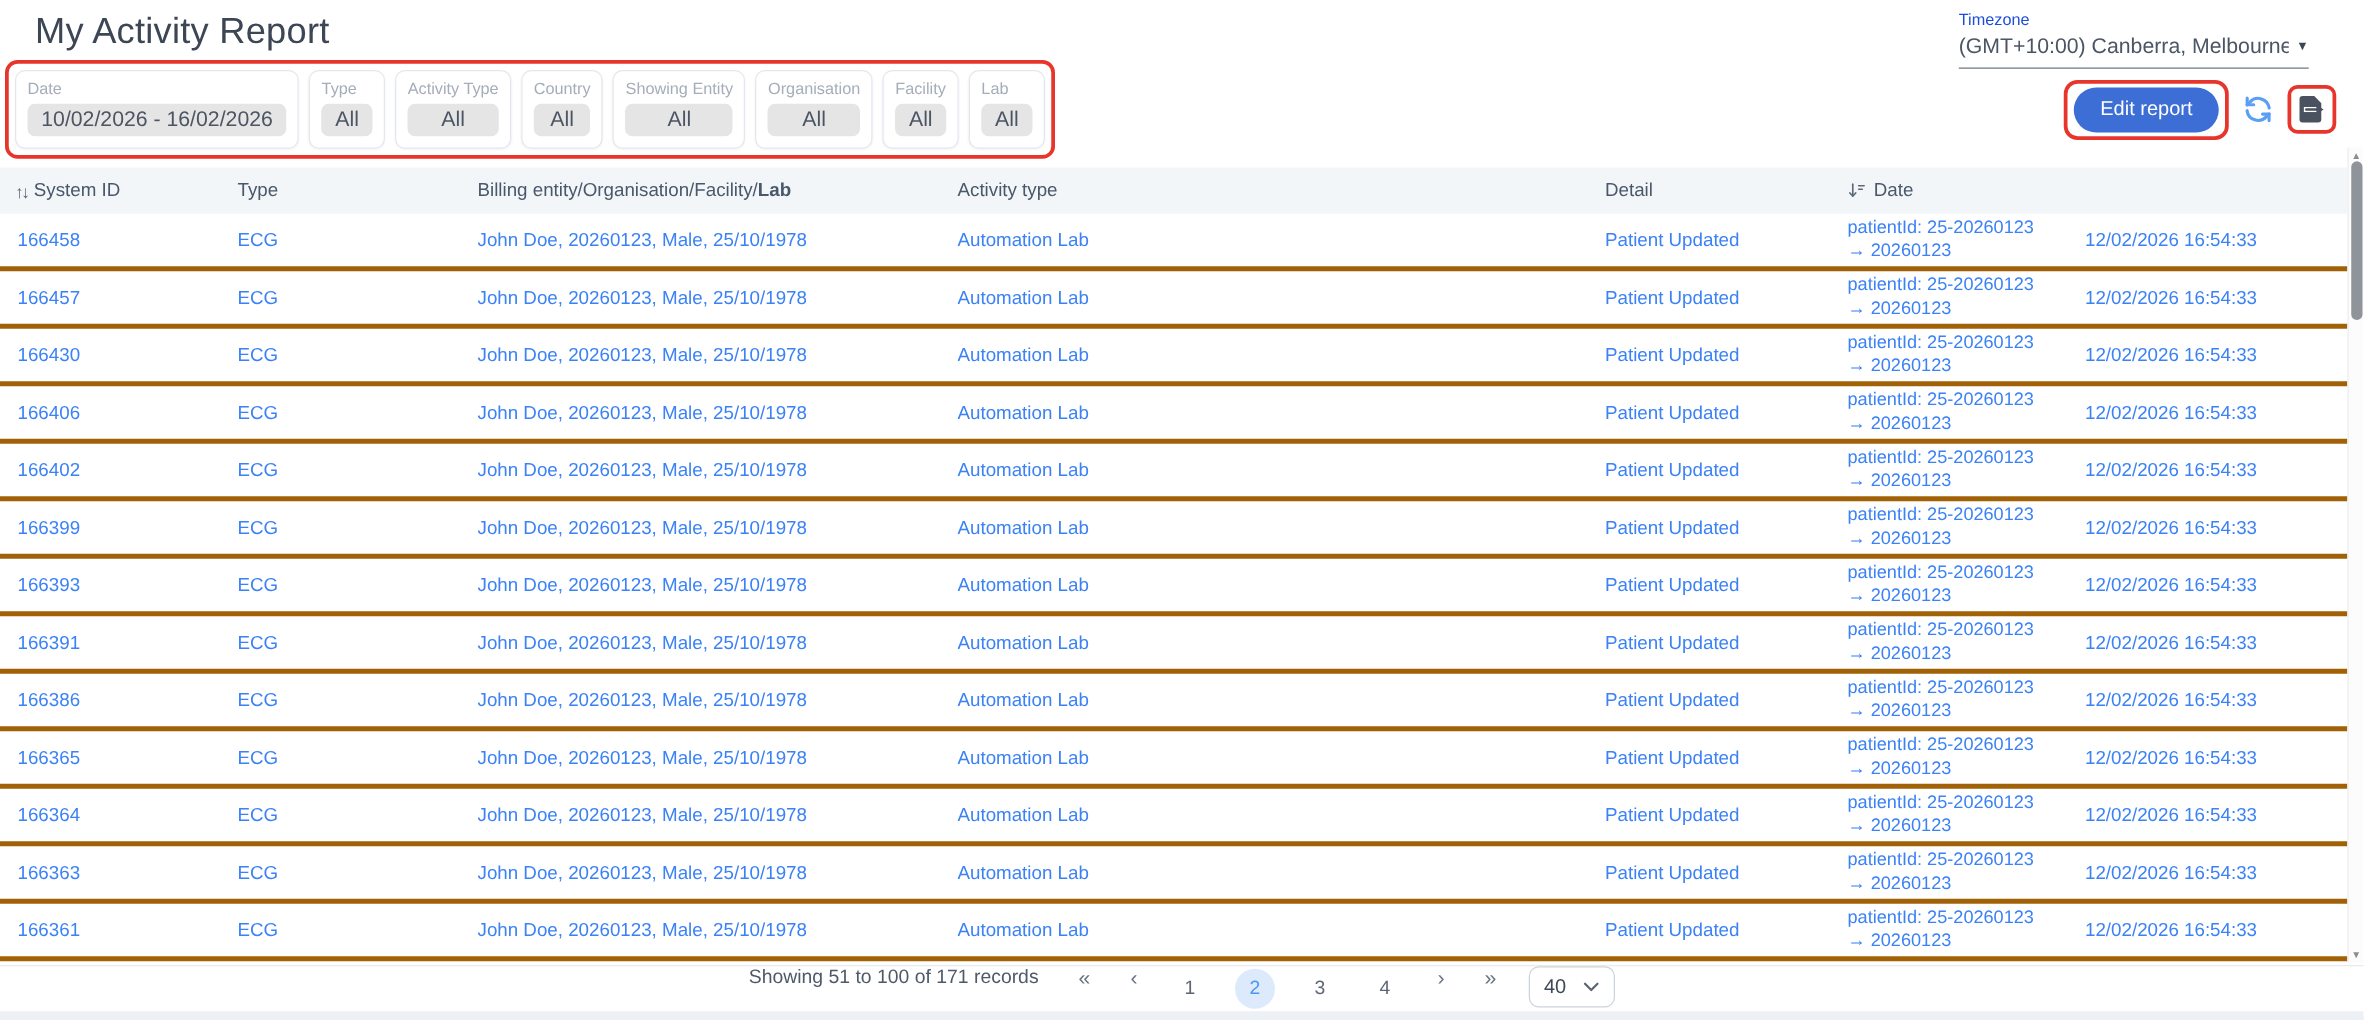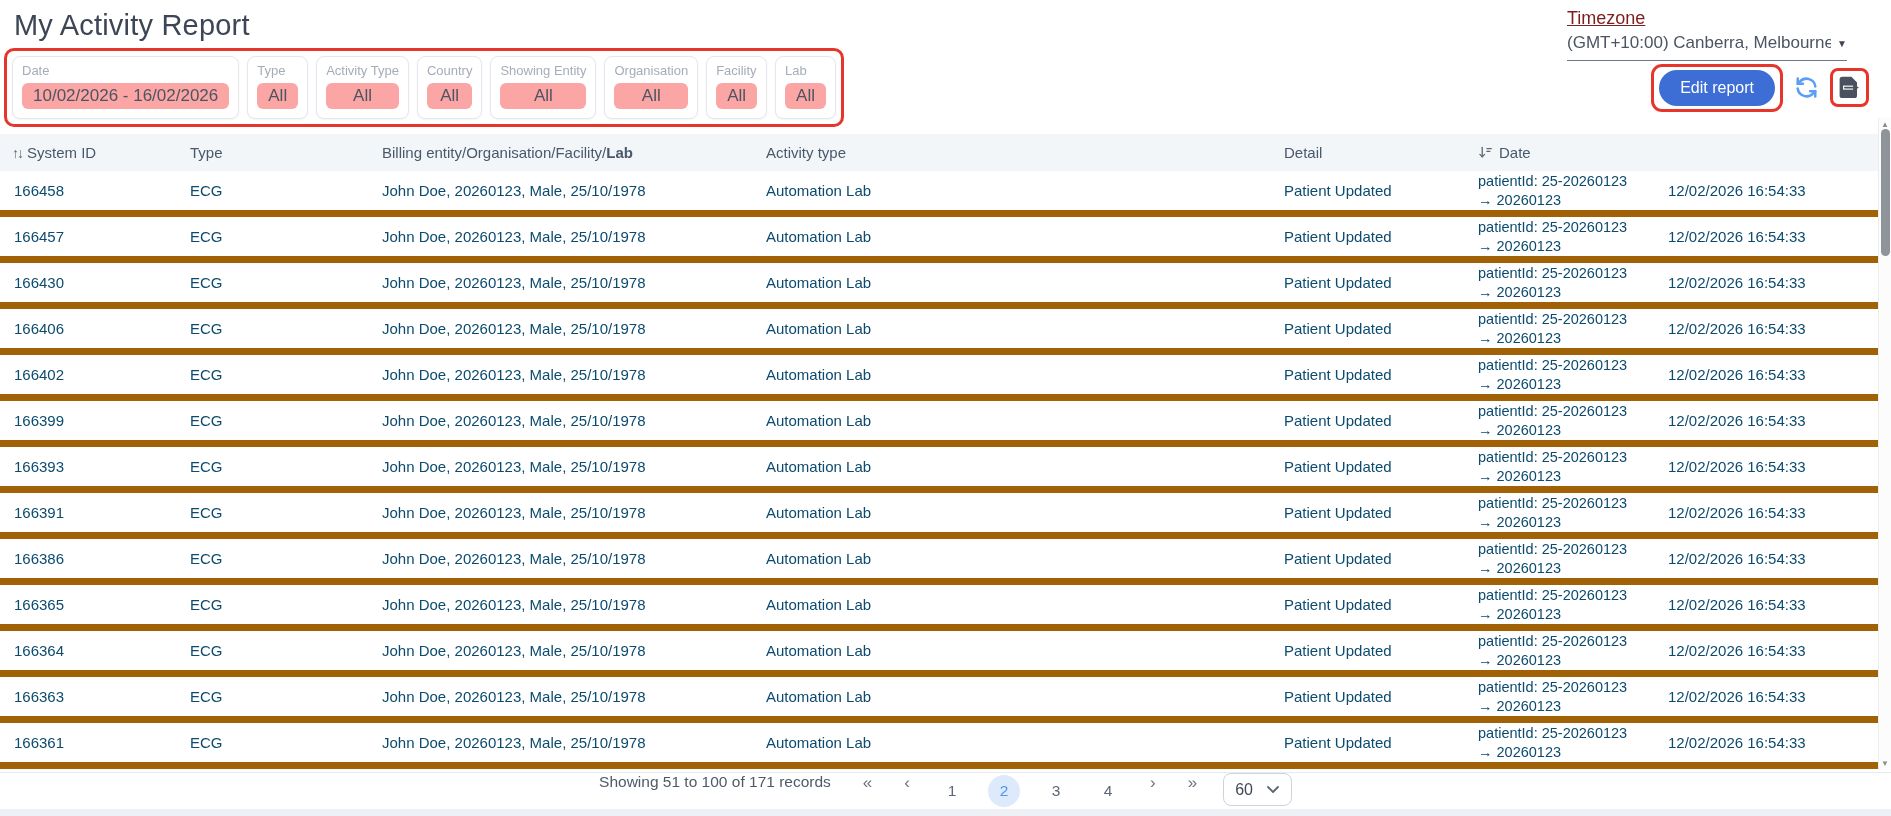--- a/index.html
+++ b/index.html
@@ -2,54 +2,54 @@
 <html><head>
 <meta charset="utf-8">
 <style>
   * { margin:0; padding:0; box-sizing:border-box; }
   html,body { background:#fff; }
   body { font-family:"Liberation Sans","DejaVu Sans",sans-serif; }
   .app { position:relative; width:1891px; height:816px; background:#fff; overflow:hidden; }
 
   
   .topbar { position:relative; height:46px; }
-  .page-title { padding:9px 0 0 14px; font-size:29px; font-weight:500; color:#3d4654; letter-spacing:.2px; }
+  .page-title { padding:9px 0 0 28px; font-size:29px; font-weight:500; color:#3d4654; letter-spacing:.2px; }
   .timezone { position:absolute; top:8px; right:44px; width:280px; cursor:pointer; }
-  .tz-label { font-size:18px; color:#7f1d1d;text-decoration:underline; }
+  .tz-label { font-size:13px; color:#1d4ed8; }
   .tz-value-row { display:flex; align-items:flex-end; justify-content:space-between; border-bottom:1px solid #6f7986; padding:4px 0 7px; }
   .tz-value { font-size:17px; color:#4b5563; white-space:nowrap; overflow:hidden; }
   .tz-caret { font-size:10px; color:#3f4653; margin-left:6px; transform:translateY(-4px); }
 
   
   .controls { display:flex; justify-content:space-between; align-items:center; padding:2px 22px 4px 4px; }
   .annot { border:3px solid #e8352b; }
   .filters-annot { border-radius:10px; padding:5px; display:flex; gap:8px; background:#fff; }
   .filter-card { background:#fff; border:1px solid #e4e8ee; border-radius:8px; padding:6px 9px 9px;
                  box-shadow:0 1px 2px rgba(25,39,62,.05); display:flex; flex-direction:column; gap:5px; cursor:pointer; }
   .f-label { font-size:13px; color:#a5adb9; white-space:nowrap; }
-  .f-value { background:#fca5a5; border-radius:6px; font-size:17px; color:#4b5563; text-align:center;
+  .f-value { background:#e5e5e5; border-radius:6px; font-size:17px; color:#4b5563; text-align:center;
              padding:3px 11px; white-space:nowrap; }
   .actions { display:flex; align-items:center; gap:11px; }
   .btn-annot { border-radius:11px; padding:3px 5px; }
   .edit-btn { background:#3d6ed5; color:#fff; border:none; border-radius:19px; font-size:16px; padding:9px 21px;
               font-family:inherit; cursor:pointer; }
   .icon-btn { display:flex; align-items:center; cursor:pointer; }
   .exp-annot { border-radius:8px; padding:3px 3px; display:flex; }
 
   
   .table { margin-top:3px; }
   .thead, .tr { display:grid; grid-template-columns:190px 192px 384px 518px 194px 190px auto; width:1878px; }
   .thead { background:#f2f6f9; height:37px; align-items:center; font-size:15px; color:#49586a; }
   .th { display:flex; align-items:center; white-space:nowrap; cursor:pointer; }
   .th:first-child { padding-left:12px; }
   .th b { font-weight:700; }
   .sort-both { font-size:14px; color:#5d6978; margin-right:5px; letter-spacing:-2px; }
   .sort-desc { display:flex; margin-right:6px; }
   .tbody { height:601px; overflow:hidden; }
-  .tr { height:46px; border-bottom:7px solid #a16207; align-items:center; font-size:15px; color:#0c4a6e; }
+  .tr { height:46px; border-bottom:4px solid #a16207; align-items:center; font-size:15px; color:#3b82f6; }
   .td { white-space:nowrap; overflow:hidden; }
   .td:first-child { padding-left:14px; }
   .td-detail { font-size:14.5px; line-height:19px; }
 
   
   .pagination { height:37px; border-top:1px solid #e7eaee; display:flex; justify-content:center;
                 gap:20px; width:1891px; }
   .pg-summary { font-size:15.5px; color:#4e5a68; margin-right:6px; }
   .pg-btn { font-size:17px; color:#6a7381; cursor:pointer; padding:0 6px; }
   .pages { display:flex; gap:20px; align-items:center; }
@@ -347,21 +347,21 @@
     <span class="pg-btn">‹</span>
     <span class="pages" id="pages">
         <span class="pg-num">1</span>
         <span class="pg-num active">2</span>
         <span class="pg-num">3</span>
         <span class="pg-num">4</span>
       </span>
     <span class="pg-btn">›</span>
     <span class="pg-btn">»</span>
     <div class="page-size">
-      <span>60</span>
+      <span>40</span>
       <span class="icon-btn" id="pagesize-chevron">
           <svg width="14" height="9" viewBox="0 0 14 9" fill="none" stroke="#5d6675" stroke-width="1.8" stroke-linecap="round" stroke-linejoin="round">
             <path d="M2 2l5 5 5-5"></path>
           </svg>
         </span>
     </div>
   </div>
 
   <div class="hstrip"></div>
 

